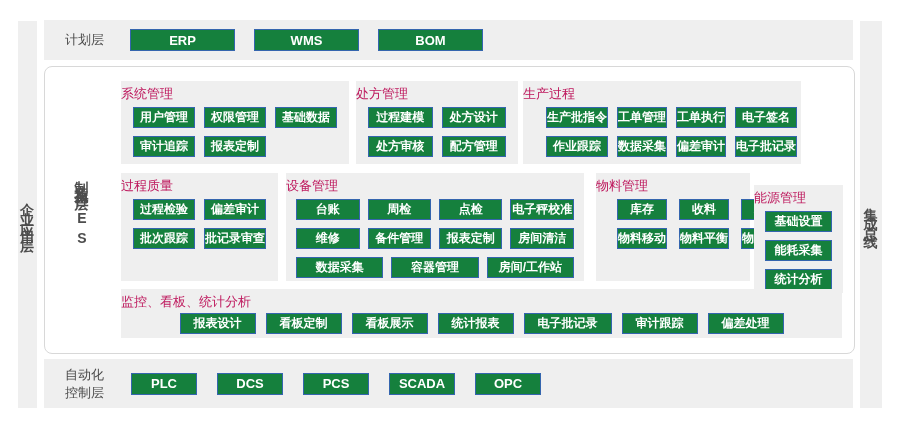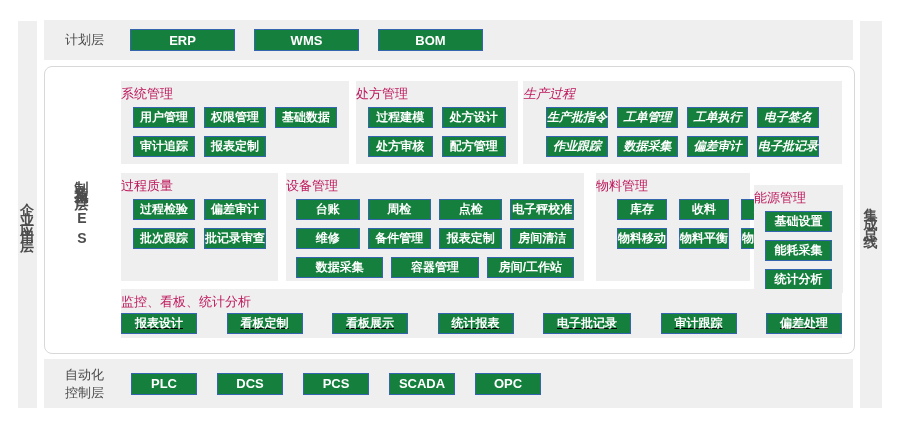--- a/index.html
+++ b/index.html
@@ -37,38 +37,38 @@
     font-size: 14px; font-weight: 700; color: #4d4d4d; letter-spacing: 4px; }
 
   
   .group { position: absolute; background: #efefef; padding-top: 4px; }
   .group-title { text-align: left; font-size: 13px; color: #be185d;
     height: 17px; line-height: 17px; margin-bottom: 5px; }
   .grid { display: grid; gap: 8px 9px; }
 
   .g-sys   { left: 76px;  top: 14px;  width: 228px; height: 83px; }
   .g-rec   { left: 311px; top: 14px;  width: 162px; height: 83px; }
-  .g-prod  { left: 478px; top: 14px;  width: 319px; height: 83px; font-style: italic; }
+  .g-prod  { left: 478px; top: 14px;  width: 278px; height: 83px; }
   .g-qual  { left: 76px;  top: 106px; width: 157px; height: 108px; }
   .g-equip { left: 241px; top: 106px; width: 298px; height: 108px; }
   .g-mat   { left: 551px; top: 106px; width: 154px; height: 108px; }
   .g-ener  { left: 709px; top: 118px; width: 89px;  height: 108px; }
   .g-mon   { left: 76px;  top: 222px; width: 721px; height: 49px; }
 
   .g-sys  .grid { grid-template-columns: repeat(3, 1fr); padding: 0 12px; }
   .g-rec  .grid { grid-template-columns: repeat(2, 1fr); padding: 0 12px; }
   .g-prod .grid { grid-template-columns: repeat(4, 1fr); padding: 0 23px; }
   .g-qual .grid { grid-template-columns: repeat(2, 1fr); padding: 0 12px; }
   .g-equip .grid { grid-template-columns: repeat(12, 1fr); padding: 0 10px; gap: 8px; }
   .g-equip .s3 { grid-column: span 3; }
   .g-equip .s4 { grid-column: span 4; }
   .g-mat  .grid { grid-template-columns: repeat(3, 1fr); padding: 0 21px; gap: 8px 12px; }
   .g-ener .grid { grid-template-columns: 1fr; padding: 0 11px; }
   .g-mon .group-title { margin-bottom: 3px; }
-  .g-mon .row { display: flex; justify-content: space-between; gap: 10px; text-decoration: underline; }
+  .g-mon .row { display: flex; justify-content: center; gap: 10px; }
   .g-mon .chip { padding: 0 13px; }
 
   
   .automation { top: 359px; height: 49px; }
   .automation .big-chip { width: 66px; margin-left: 20px; }
   .automation .big-chip:first-of-type { margin-left: 8px; }
 </style>
 </head>
 <body>
 

